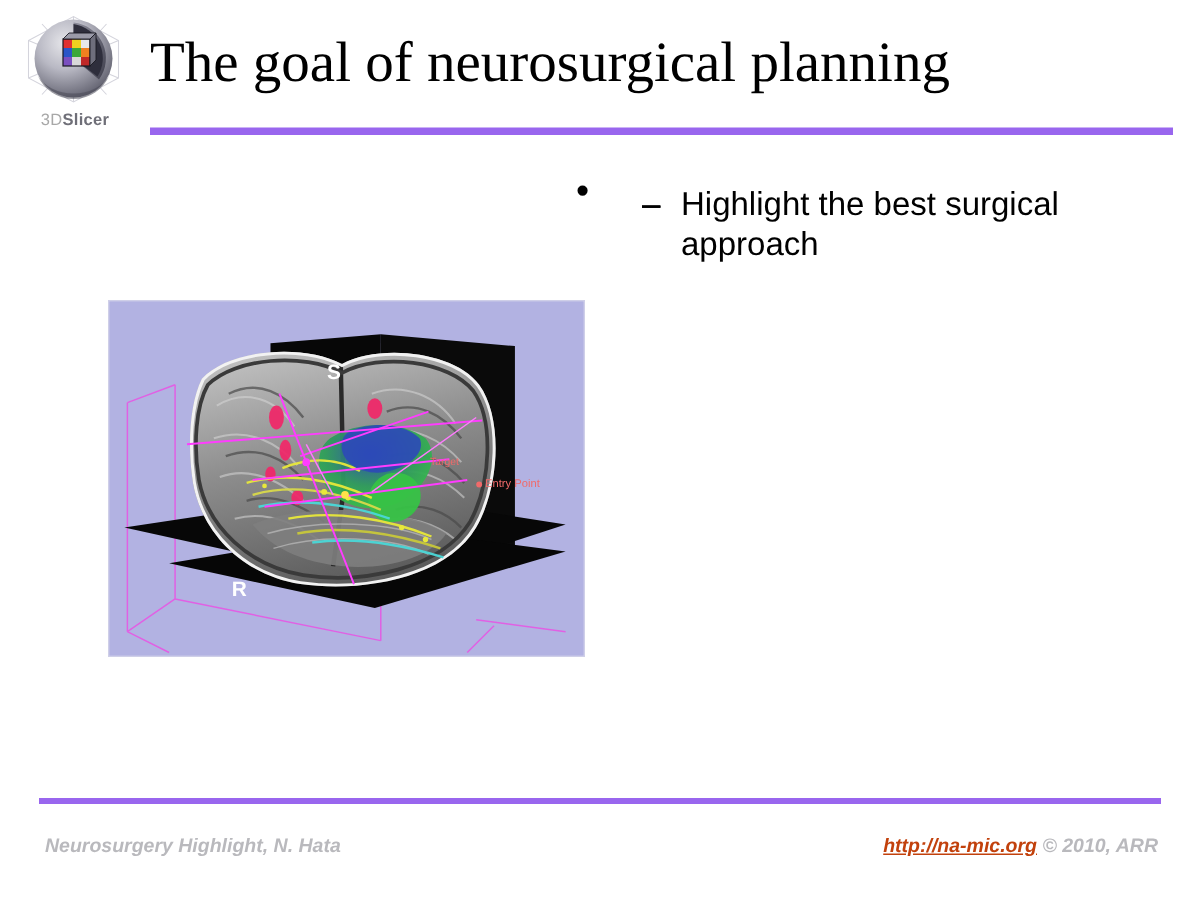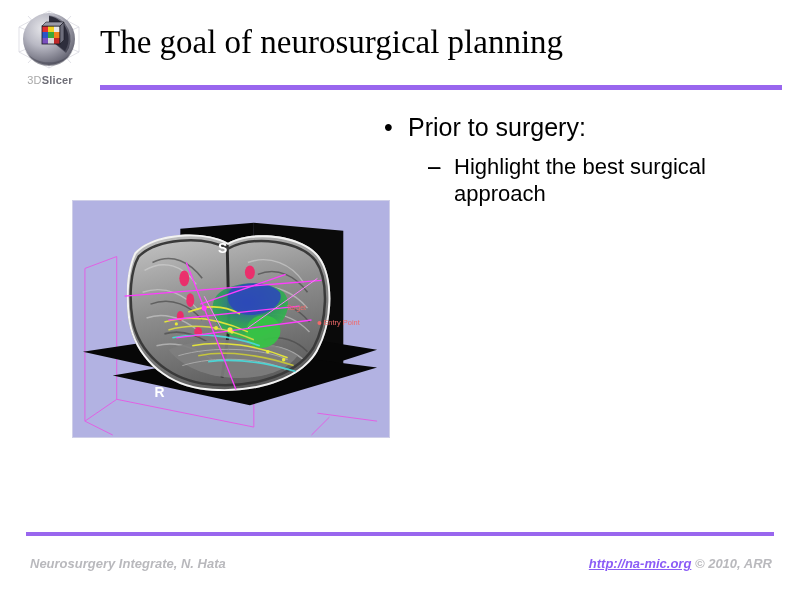--- a/index.html
+++ b/index.html
@@ -52,21 +52,21 @@
   .logo-caption .lc-3d { color: #a8a8a8; font-weight: normal; text-align: right; }
   .logo-caption .lc-sl { color: #6f6f78; font-weight: bold; }
 
   
   .title {
     position: absolute;
     left: 100px;
     top: 22px;
     width: 690px;
     font-family: "Liberation Serif", serif;
-    font-size: 33px;
+    font-size: 38px;
     line-height: 40px;
     color: #000000;
     letter-spacing: 0px;
   }
   .title-rule {
     position: absolute;
     left: 100px;
     top: 85px;
     width: 682px;
     height: 5px;
@@ -149,21 +149,21 @@
     position: absolute;
     right: 28px;
     top: 556px;
     font-size: 13px;
     font-style: italic;
     font-weight: bold;
     color: #b9b9bd;
     white-space: nowrap;
   }
   .footer-right .flink {
-    color: #8b5cf6;
+    color: #c2410c;
     text-decoration: underline;
     margin-left: 19px;
   }
 </style>
 </head>
 <body>
 
 <div class="slide">
 
   <div class="logo-block">
@@ -215,21 +215,20 @@
     </div>
   </div>
 
   <div class="title">The goal of neurosurgical planning</div>
   <div class="title-rule"></div>
 
   <div class="body-col">
 
     <div class="bullet-l1">
       <span class="marker">•</span>
-      <span>Prior to surgery:</span>
     </div>
 
     <div class="bullet-l2">
       <span class="marker">–</span>
     </div>
 
     <div class="bullet-l2">
       <span class="marker">–</span>
     </div>
 
@@ -371,19 +370,19 @@
       <text x="146" y="52" fill="#ffffff" font-family="Liberation Sans, sans-serif" font-size="14" font-weight="bold">S</text>
       <text x="82" y="198" fill="#ffffff" font-family="Liberation Sans, sans-serif" font-size="14" font-weight="bold">R</text>
 
       <text x="215" y="110" fill="#f06a6a" font-family="Liberation Sans, sans-serif" font-size="7">Target</text>
       <text x="252" y="125" fill="#f06a6a" font-family="Liberation Sans, sans-serif" font-size="7.5">Entry Point</text>
       <circle cx="248" cy="123" r="2" fill="#f06a6a"></circle>
     </svg>
   </div>
 
   <div class="footer-rule"></div>
-  <div class="footer-left">Neurosurgery Integrate, N. Hata</div>
+  <div class="footer-left">Neurosurgery Highlight, N. Hata</div>
   <div class="footer-right">
     <span class="flink">http://na-mic.org</span>
     <span>© 2010, ARR</span>
   </div>
 
 </div>
 
 </body></html>

